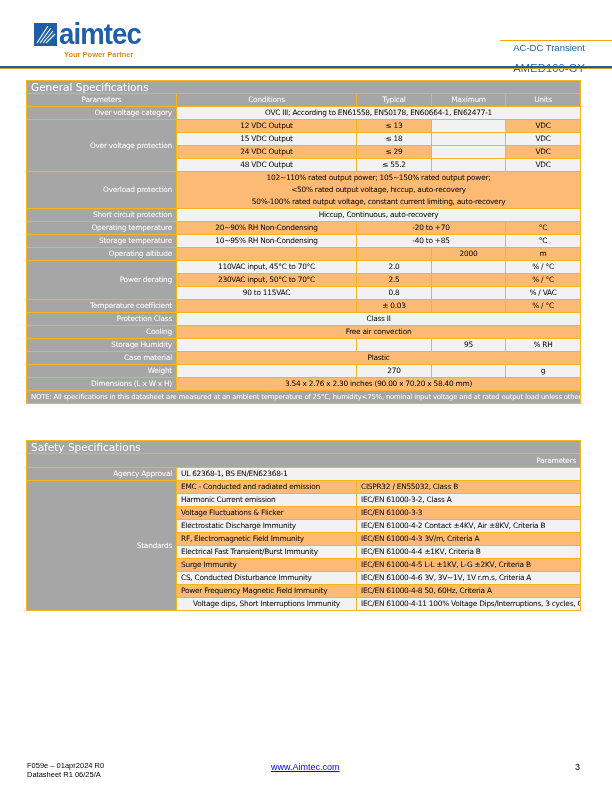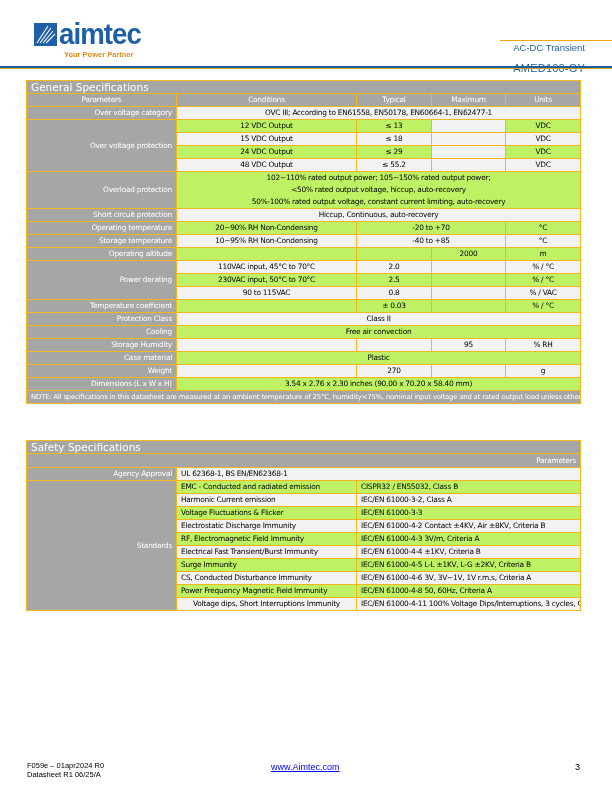--- a/index.html
+++ b/index.html
@@ -21,21 +21,21 @@
   .hdr-line2 { position: absolute; left: 0; top: 68px; width: 612px; height: 1px; background: #d9a21b; }
 
   table.spec { position: absolute; left: 26px; border-collapse: collapse; table-layout: fixed; font-family: "DejaVu Sans", sans-serif; font-size: 7.4px; letter-spacing: -0.25px; }
   table.spec td { border: 1px solid #f4b61a; padding: 0 4px; height: 13px; line-height: 12px; white-space: nowrap; overflow: hidden; }
   .t-title td { background: #a6a6a6; color: #fff; font-size: 10.5px; height: 20px; font-weight: normal; padding-left: 5px; letter-spacing: 0; }
   .t-head td { background: #a6a6a6; color: #fff; text-align: center; height: 14px; }
   td.p { background: #a6a6a6; color: #fff; text-align: right; }
   td.c { text-align: center; }
   td.l { text-align: left; }
   .w { background: #f2f2f2; margin-top: 45px; }
-  .g { background: #bef264; }
+  .g { background: #fdba74; }
   td.note { background: #a6a6a6; color: #fff; white-space: normal; font-size: 6.9px; line-height: 11px; padding: 1px 4px; letter-spacing: -0.2px; }
   td.multi { white-space: normal; line-height: 12.2px; padding-top: 1px; padding-bottom: 1px; }
 
   #general { top: 80px; width: 554px; }
   #safety { top: 440px; width: 554px; }
 
   .footer-left { position: absolute; left: 27px; top: 762px; font-family: "Liberation Sans", sans-serif; font-size: 7.5px; line-height: 8.5px; color: #000; }
   .footer-link { position: absolute; left: 271px; top: 762px; font-family: "Liberation Sans", sans-serif; font-size: 9px; color: #0000ee; text-decoration: underline; }
   .footer-page { position: absolute; left: 575px; top: 762px; font-family: "Liberation Sans", sans-serif; font-size: 9px; color: #000; }
 </style>

